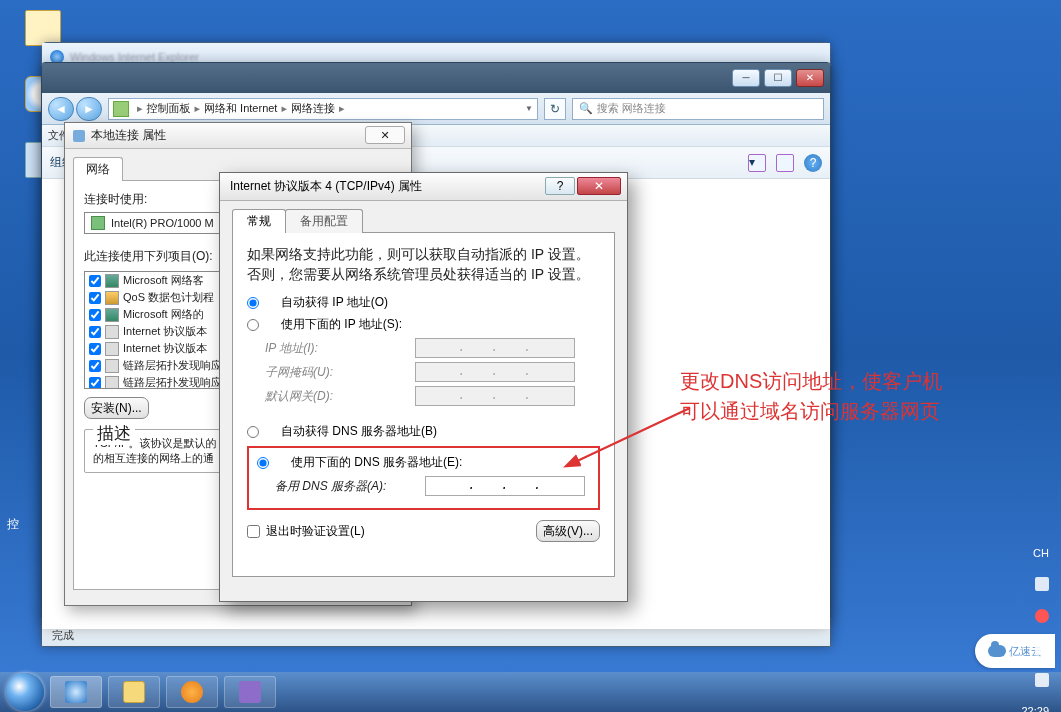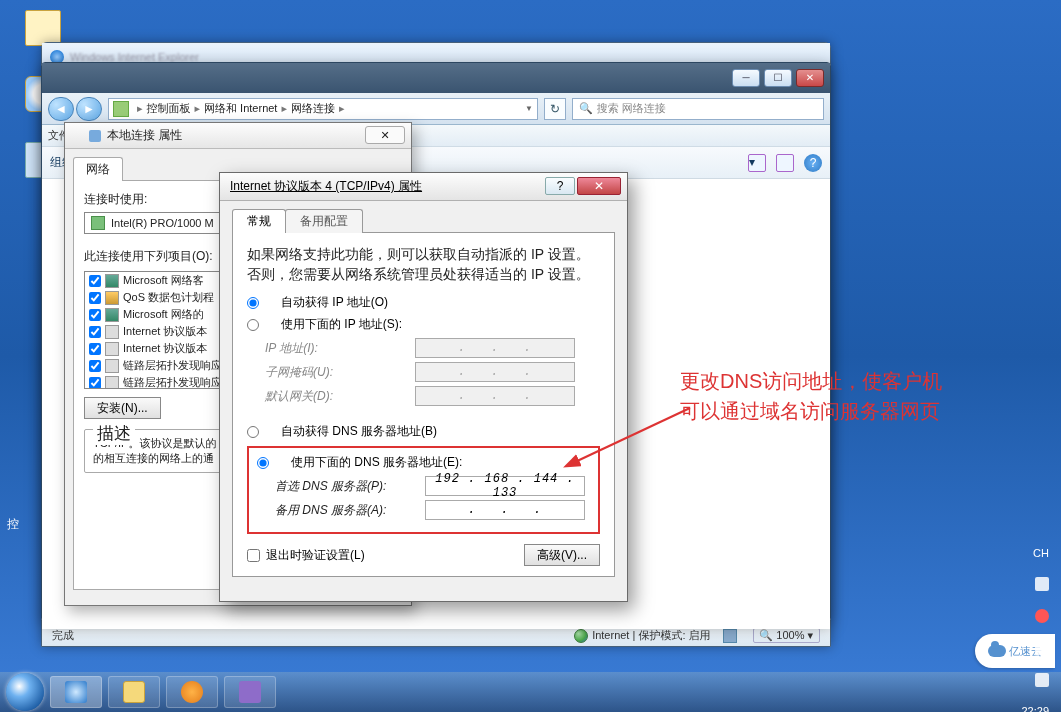--- a/index.html
+++ b/index.html
@@ -34,42 +34,42 @@
   .search-box { flex: 1 1 auto; height: 22px; border: 1px solid #93aecb; background: #fff; display: flex; align-items: center; padding: 0 6px; font-size: 11px; color: #888; gap: 4px; }
   .exp-menu { height: 22px; background: linear-gradient(to bottom,#f4f8fb,#e3edf5); border-bottom: 1px solid #cfdbe5; display: flex; align-items: center; padding: 0 6px; gap: 14px; font-size: 11px; color: #333; }
   .exp-toolbar { height: 32px; background: linear-gradient(to bottom,#f7fafd,#e8f0f7); border-bottom: 1px solid #cfdae3; display: flex; align-items: center; padding: 0 8px; gap: 18px; font-size: 12px; color: #143a5f; }
   .exp-toolbar .tool-right { margin-left: auto; display: flex; gap: 10px; align-items: center; }
   .tool-icon { width: 18px; height: 18px; border: 1px solid #a6c; background: #eef6ff; border-radius: 2px; }
   .help-icon { width: 18px; height: 18px; border-radius: 50%; background: radial-gradient(circle,#6ab2f5,#2d79c4); color: #fff; font-size: 12px; text-align: center; line-height: 18px; }
   .exp-body { position: relative; height: 450px; background: #fff; }
 
   
   .props { position: absolute; left: 64px; top: 122px; width: 348px; height: 484px; background: #f0f0f0; border: 1px solid #777; box-shadow: 4px 6px 14px rgba(0,0,0,.3); }
-  .props-title { height: 26px; background: linear-gradient(to bottom,#fdfdfd,#e6e6e6); border-bottom: 1px solid #bbb; display: flex; align-items: center; padding: 0 24px; font-size: 12px; color: #222; position: relative; }
+  .props-title { height: 26px; background: linear-gradient(to bottom,#fdfdfd,#e6e6e6); border-bottom: 1px solid #bbb; display: flex; align-items: center; padding: 0 8px; font-size: 12px; color: #222; position: relative; }
   .props-title .pin { width: 12px; height: 12px; margin-right: 6px; background: #7ad; border-radius: 2px; }
   .props-title .x { position: absolute; right: 6px; top: 3px; width: 40px; height: 18px; border: 1px solid #aaa; border-radius: 3px; background: #fafafa; font-size: 11px; text-align: center; line-height: 16px; }
   .props-body { padding: 8px; font-size: 12px; color: #222; }
   .props-tab { display: inline-block; padding: 3px 12px; background: #fff; border: 1px solid #aaa; border-bottom: none; border-radius: 3px 3px 0 0; font-size: 12px; }
   .props-panel { border: 1px solid #aaa; background: #fff; padding: 10px; height: 410px; margin-top: -1px; }
   .field-box { border: 1px solid #888; background: #fff; height: 22px; display: flex; align-items: center; padding: 0 6px; font-size: 11px; margin-top: 4px; }
   .field-box .mini-ico { width: 14px; height: 14px; background: #7ac07a; border: 1px solid #4a904a; margin-right: 6px; }
   .items-list { border: 1px solid #888; background: #fff; margin-top: 6px; height: 118px; overflow: hidden; font-size: 11px; }
   .item-row { display: flex; align-items: center; gap: 4px; padding: 1px 4px; }
   .item-row input[type=checkbox] { width: 12px; height: 12px; }
   .item-ico { width: 14px; height: 14px; background: #eee; border: 1px solid #999; }
   .item-ico.net { background: linear-gradient(#6a9,#386); }
   .item-ico.qos { background: linear-gradient(#fc6,#c93); }
   .item-ico.proto { background: #ddd; }
-  .small-btn { height: 22px; padding: 0 12px; font-size: 12px; background: linear-gradient(to bottom,#fafafa,#e0e0e0); border: 1px solid #888; border-radius: 0; }
+  .small-btn { height: 22px; padding: 0 6px; font-size: 12px; background: linear-gradient(to bottom,#fafafa,#e0e0e0); border: 1px solid #888; border-radius: 7px; }
   .desc-box { border: 1px solid #aaa; padding: 6px 8px; font-size: 11px; margin-top: 10px; border-radius: 2px; position: relative; }
   .desc-box .lbl { position: absolute; top: -8px; left: 8px; background: #fff; padding: 0 4px; font-size: 17px; }
 
   
   .tcp { position: absolute; left: 219px; top: 172px; width: 409px; height: 430px; background: #f0f0f0; border: 1px solid #6a6a6a; box-shadow: 6px 8px 18px rgba(0,0,0,.4); }
-  .tcp-title { height: 28px; background: linear-gradient(to bottom,#fdfdfd,#e4e4e4); border-bottom: 1px solid #b0b0b0; display: flex; align-items: center; padding: 0 10px; font-size: 12px; color: #000; position: relative; text-decoration: underline; }
+  .tcp-title { height: 28px; background: linear-gradient(to bottom,#fdfdfd,#e4e4e4); border-bottom: 1px solid #b0b0b0; display: flex; align-items: center; padding: 0 10px; font-size: 12px; color: #000; position: relative; }
   .tcp-title .wc { position: absolute; right: 6px; top: 4px; display: flex; gap: 2px; }
   .tcp-title .wb { width: 30px; height: 18px; border: 1px solid #8aa; border-radius: 2px; background: linear-gradient(#fafdff,#d9e8f2); font-size: 12px; text-align: center; line-height: 16px; }
   .tcp-title .wb.cl { background: linear-gradient(to bottom,#e89,#c24545); color: #fff; border-color: #923; width: 44px; }
   .tcp-body { padding: 8px 12px; font-size: 12px; }
   .tcp-tabs { display: flex; }
   .tcp-tab { padding: 3px 14px; background: #fff; border: 1px solid #999; border-bottom: none; border-radius: 3px 3px 0 0; font-size: 12px; margin-right: -1px; }
   .tcp-tab.inactive { background: #f4f4f4; color: #555; }
   .tcp-panel { border: 1px solid #999; background: #fff; padding: 12px 14px; height: 345px; margin-top: -1px; }
   .tcp-desc { font-size: 14px; color: #222; margin-bottom: 10px; line-height: 1.4; }
   .radio-row { display: flex; align-items: center; gap: 22px; margin: 5px 0; font-size: 12px; }
@@ -121,25 +121,20 @@
     <div class="ico" style="background:#cfe3f7;border-color:#7aa;"></div>
   </div>
 
 <div class="ie-window">
   <div class="ie-titlebar">
     <span style="width:14px;height:14px;border-radius:50%;background:radial-gradient(circle,#9cf,#06c);margin-right:6px"></span>
     <span style="filter:blur(1px);color:#99a">Windows Internet Explorer</span>
   </div>
   <div class="ie-statusbar">
     <span>完成</span>
-    <div class="right">
-      <span><span class="globe"></span><span>Internet | 保护模式: 启用</span></span>
-      <span class="compat-ico"></span>
-      <span class="zoom-box">🔍 <span>100%</span> ▾</span>
-    </div>
   </div>
 </div>
 
 <div class="explorer">
   <div class="exp-title">
     <div class="win-controls">
       <div class="win-btn">─</div>
       <div class="win-btn">☐</div>
       <div class="win-btn close">✕</div>
     </div>
@@ -296,24 +291,20 @@
         <span>自动获得 DNS 服务器地址(B)</span>
       </div>
 
       <div class="dns-group">
         <div class="radio-row" style="margin-top:0">
           <input type="radio" checked="" style="">
           <span>使用下面的 DNS 服务器地址(E):</span>
         </div>
         <div class="ip-grid">
           <div class="ip-row">
-            <div class="lab enabled">首选 DNS 服务器(P):</div>
-            <div class="ip-input">192 . 168 . 144 . 133</div>
-          </div>
-          <div class="ip-row">
             <div class="lab enabled">备用 DNS 服务器(A):</div>
             <div class="ip-input">.&nbsp;&nbsp;&nbsp;.&nbsp;&nbsp;&nbsp;.</div>
           </div>
         </div>
       </div>
 
       <div class="chk-row">
         <input type="checkbox" style="">
         <span>退出时验证设置(L)</span>
         <button class="small-btn adv-btn" style="margin-left:auto">高级(V)...</button>

